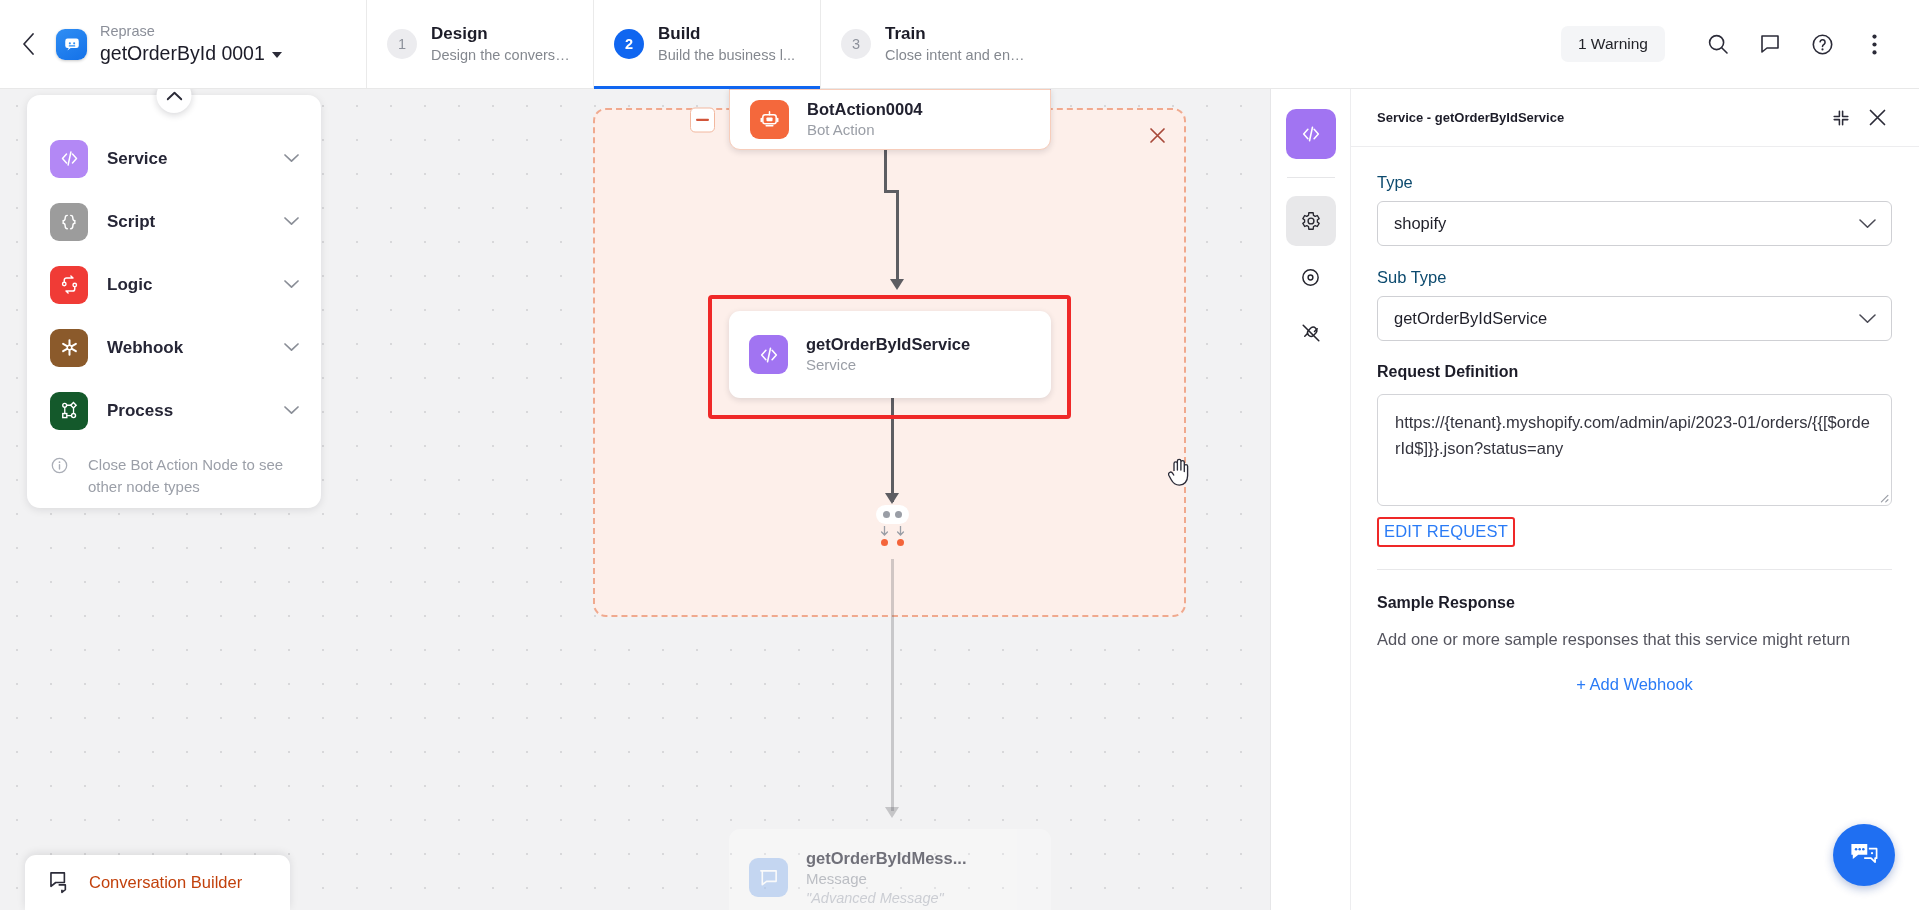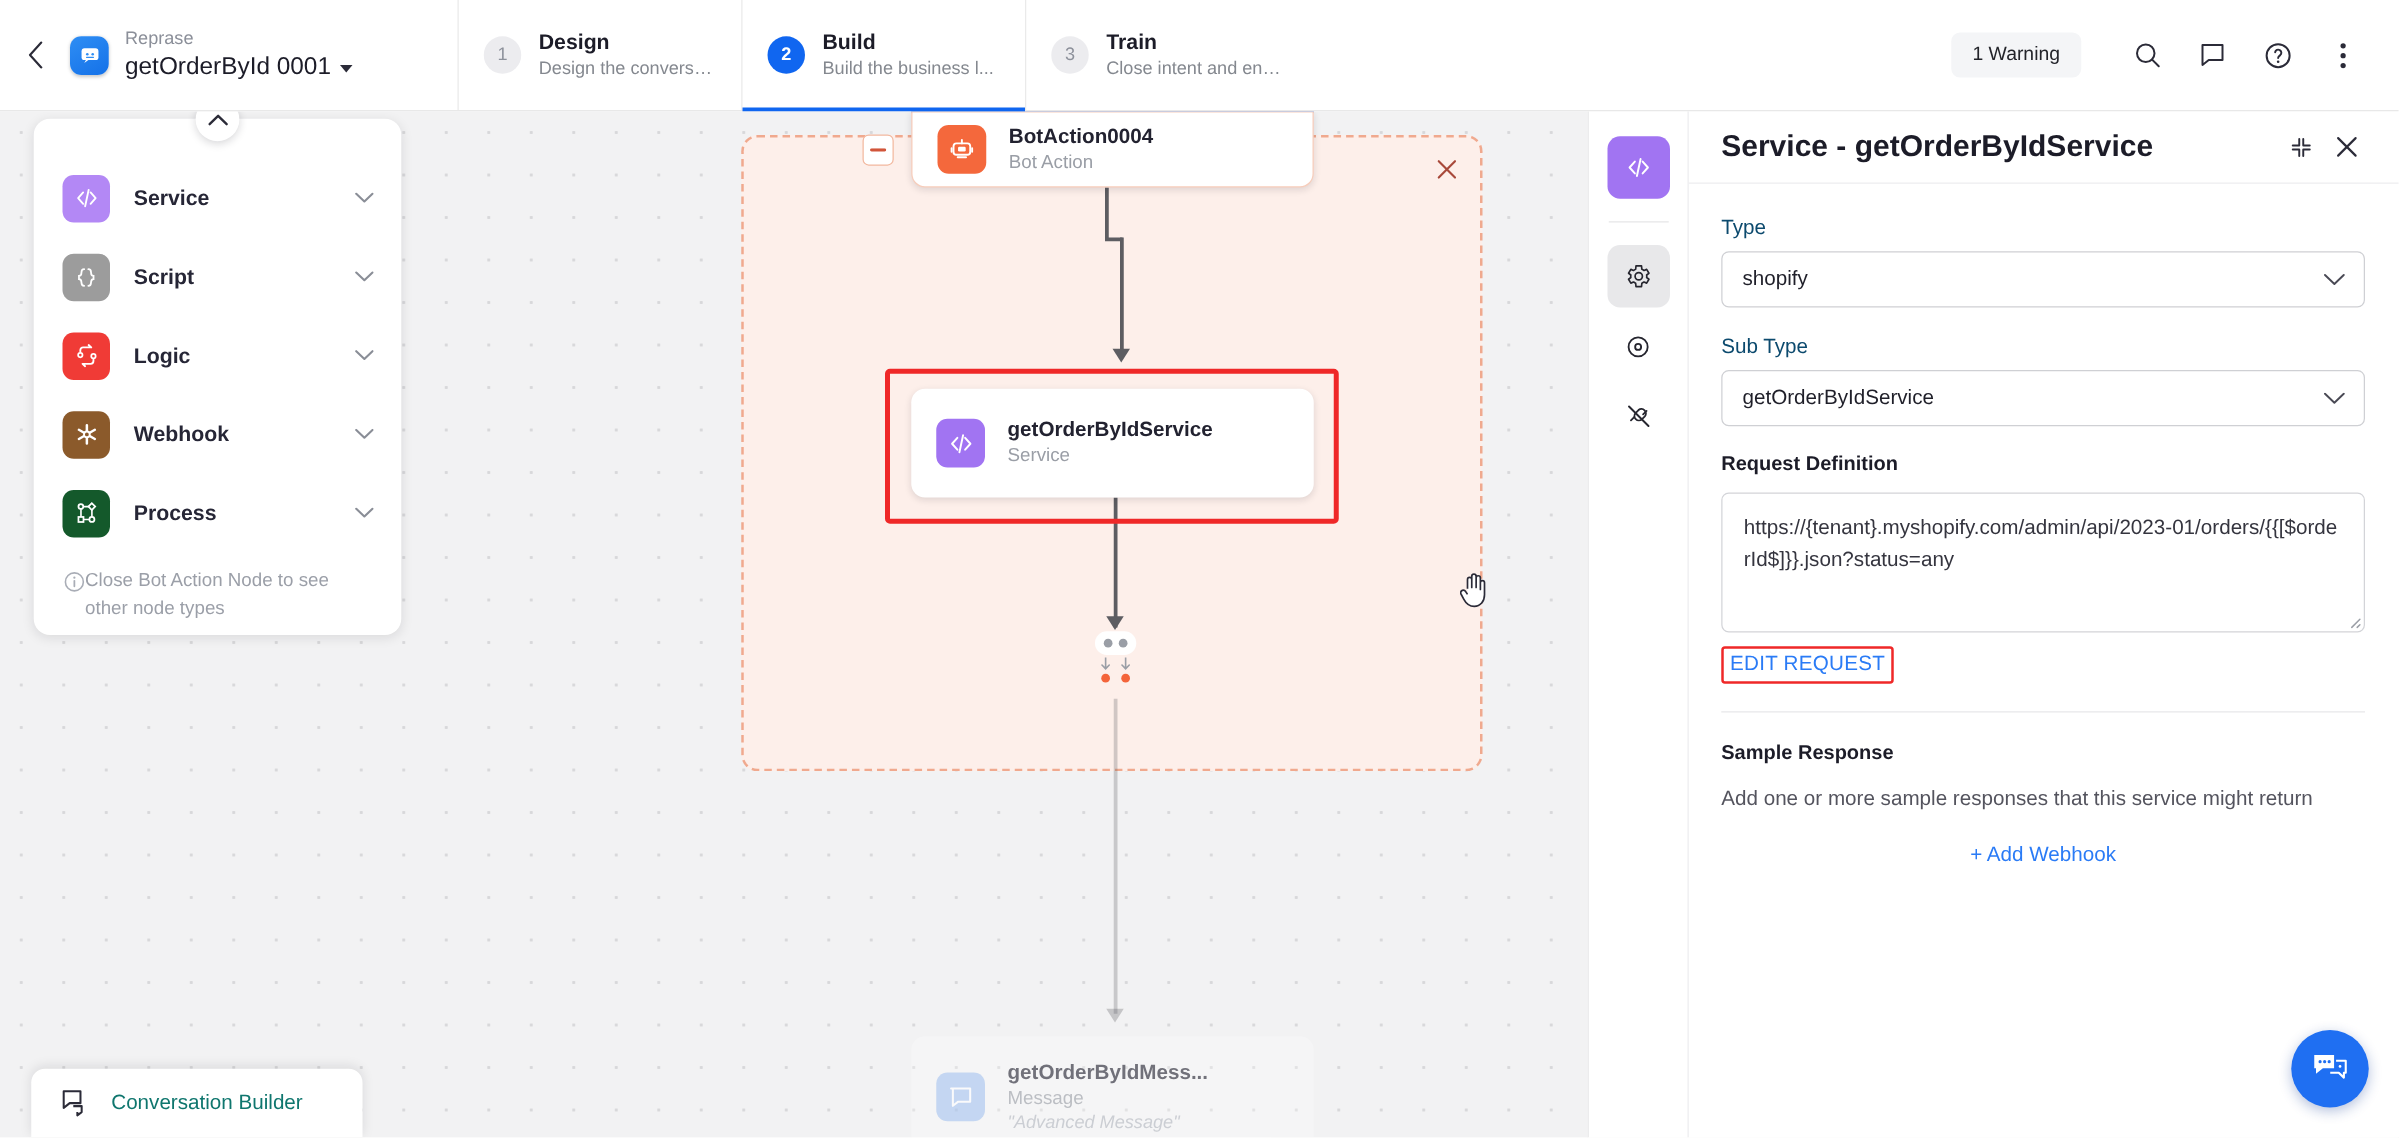--- a/index.html
+++ b/index.html
@@ -98,21 +98,21 @@
     display: flex; align-items: center; height: 63px; padding: 0 22px 0 23px;
     cursor: pointer;
   }
   .pal-ico {
     width: 38px; height: 38px; border-radius: 9px; flex: 0 0 38px;
     display: flex; align-items: center; justify-content: center; color: #fff;
   }
   .pal-label { flex: 1; margin-left: 19px; font-size: 17px; font-weight: bold; color: #262636; }
   .chev { color: #8a8e97; }
   .pal-note {
-    display: flex; gap: 0; padding: 12px 28px 0 24px;
+    display: flex; gap: 20px; padding: 12px 28px 0 24px;
     color: #9b9fa8; font-size: 15px; line-height: 22px;
   }
   .pal-note svg { flex: 0 0 17px; margin-top: 3px; }
 
   
   #flow-group {
     position: absolute; left: 593px; top: 19px; width: 593px; height: 509px;
     background: #fdefea; border: 2px dashed #f0a98e; border-radius: 13px;
   }
   .group-close {
@@ -184,21 +184,21 @@
 
   #cursor-hand { position: absolute; left: 1168px; top: 368px; z-index: 30; }
 
   #conv-builder {
     position: absolute; left: 25px; bottom: 0; width: 265px; height: 55px;
     background: #fff; border-radius: 11px 11px 0 0;
     box-shadow: 0 -2px 9px rgba(20,20,30,.10);
     display: flex; align-items: center; gap: 15px; padding-left: 24px;
     cursor: pointer; z-index: 25;
   }
-  #conv-builder span { font-size: 16.5px; color: #0f766e; }
+  #conv-builder span { font-size: 16.5px; color: #c2410c; }
 
   
   #right-panel {
     position: absolute; top: 89px; right: 0; width: 649px; height: 821px;
     background: #fff; display: flex; border-left: 1px solid #e6e6e8;
   }
   #rail {
     width: 80px; flex: 0 0 80px; border-right: 1px solid #ededef;
     display: flex; flex-direction: column; align-items: center; padding-top: 20px;
   }
@@ -209,21 +209,21 @@
   }
   .rail-btn.primary { background: #a174f2; color: #fff; }
   .rail-btn.selected { background: #e8e8ea; }
   .rail-sep { width: 48px; height: 1px; background: #e6e6e8; margin: 12px 0 18px; }
 
   #panel-body { flex: 1; display: flex; flex-direction: column; min-width: 0; }
   #panel-head {
     height: 58px; display: flex; align-items: center; padding: 0 24px 0 26px;
     border-bottom: 1px solid #ededef;
   }
-  #panel-title { flex: 1; font-size: 24px; font-weight: bold; color: #1c1c28; }
+  #panel-title { flex: 1; font-size: 13px; font-weight: bold; color: #1c1c28; }
   .panel-hicon {
     width: 36px; height: 36px; display: flex; align-items: center;
     justify-content: center; cursor: pointer; color: #2b2b38; border-radius: 6px;
   }
 
   #panel-scroll { flex: 1; padding: 26px 27px 0 26px; overflow-y: auto; }
   .field-label { font-size: 16.5px; color: #0c4a6e; margin-bottom: 9px; }
   .select-box {
     height: 45px; border: 1px solid #cfd0d4; border-radius: 6px;
     display: flex; align-items: center; padding: 0 15px 0 16px;

